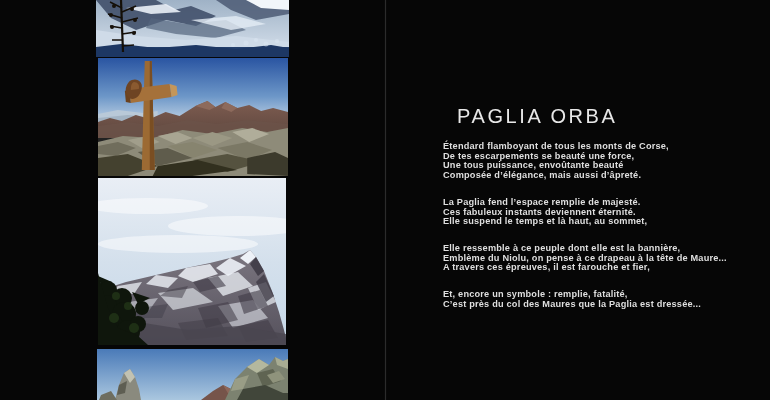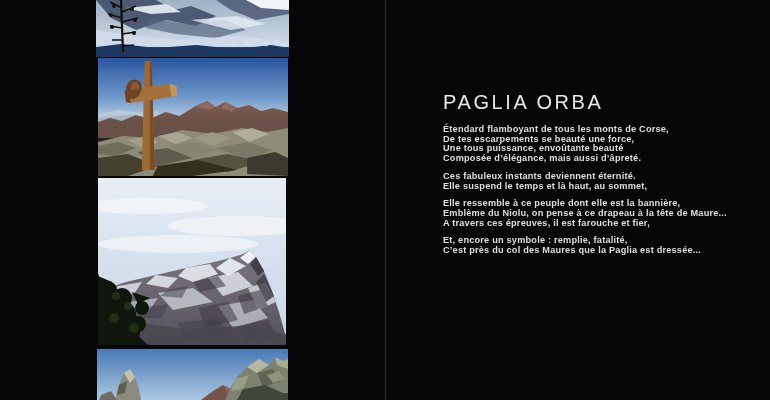--- a/index.html
+++ b/index.html
@@ -20,21 +20,21 @@
   .page-title{
     position:absolute;left:443px;top:92px;
     font-size:20px;line-height:20px;font-weight:400;
     letter-spacing:2.6px;color:#e8e8e8;white-space:nowrap;
   }
   .poem{
     position:absolute;left:443px;top:125px;width:300px;
     font-size:9.2px;line-height:9.7px;font-weight:700;
     letter-spacing:0.2px;color:#dfdfdf;
   }
-  .stanza{margin:0 0 8px 0;}
+  .stanza{margin:17px 0 8px 0;}
   .poem-line{white-space:nowrap;}
 </style>
 </head>
 <body>
 
 <div class="spread">
 
   <div>
 
     <figure class="photo photo-1" style="margin:0">
@@ -213,30 +213,31 @@
         <path d="M146,40 L168,36 L186,44 L191,44 L191,51 L140,51 Z" fill="#41463a"></path>
         <path d="M170,26 L182,22 L188,30 L176,34 Z" fill="#8f937c"></path>
       </svg>
     </figure>
 
   </div>
 
   <div class="gutter"></div>
 
   <div>
-    <h1 class="page-title" style="margin:0">PAGLIA ORBA</h1>
+    <h1 class="page-title" style="margin:14px">PAGLIA ORBA</h1>
 
     <div class="poem">
       <div class="stanza">
         <div class="poem-line">Étendard flamboyant de tous les monts de Corse,</div>
         <div class="poem-line">De tes escarpements se beauté une force,</div>
         <div class="poem-line">Une tous puissance, envoûtante beauté</div>
         <div class="poem-line">Composée d’élégance, mais aussi d’âpreté.</div>
       </div>
       <div class="stanza">
+        <div class="poem-line">La Paglia fend l’espace remplie de majesté.</div>
         <div class="poem-line">Ces fabuleux instants deviennent éternité.</div>
         <div class="poem-line">Elle suspend le temps et là haut, au sommet,</div>
       </div>
       <div class="stanza">
         <div class="poem-line">Elle ressemble à ce peuple dont elle est la bannière,</div>
         <div class="poem-line">Emblème du Niolu, on pense à ce drapeau à la tête de Maure...</div>
         <div class="poem-line">A travers ces épreuves, il est farouche et fier,</div>
       </div>
       <div class="stanza">
         <div class="poem-line">Et, encore un symbole : remplie, fatalité,</div>

